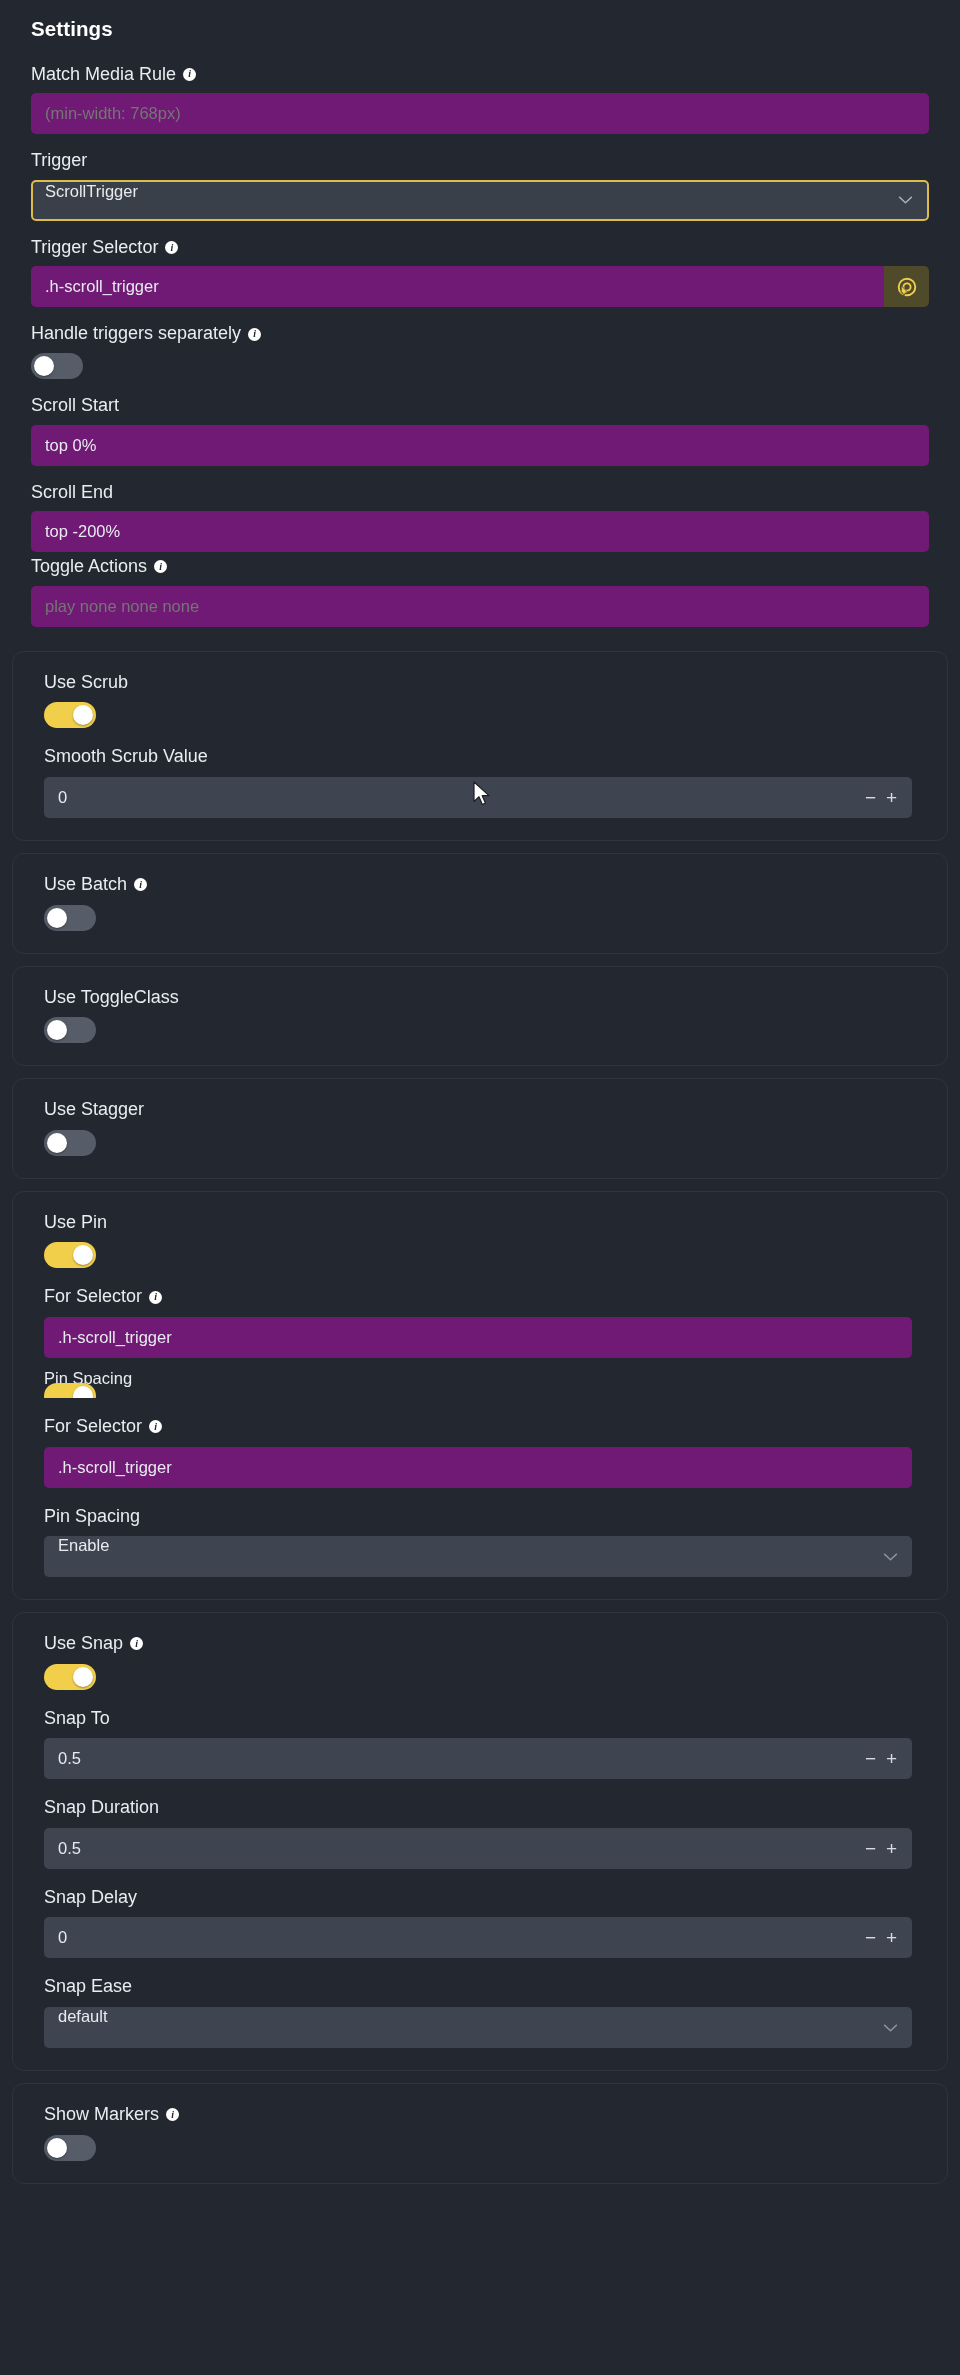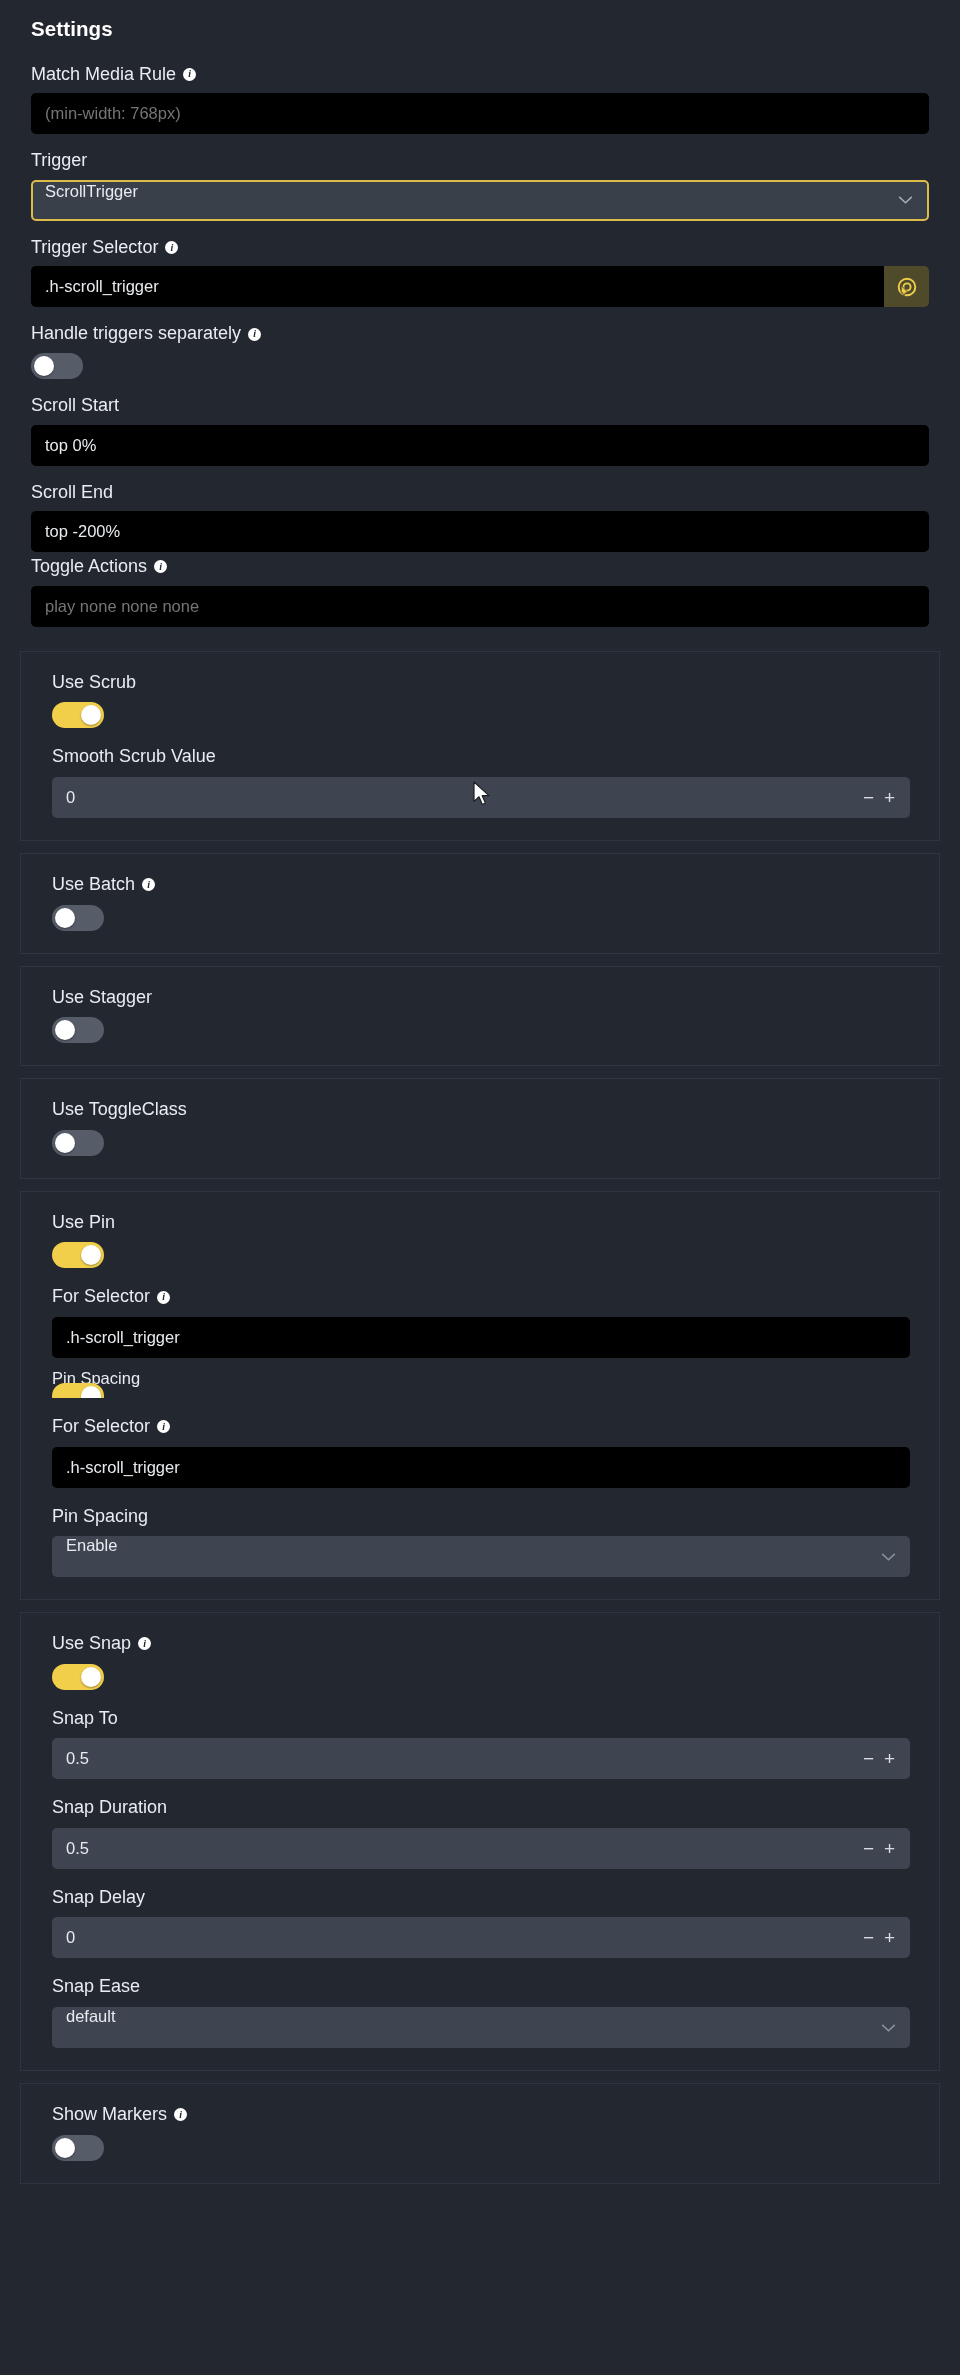--- a/index.html
+++ b/index.html
@@ -63,21 +63,21 @@
     font-family: "Liberation Serif", serif;
     line-height: 1;
     flex: none;
     cursor: help;
   }
 
   
   .input {
     width: 100%;
     height: 41px;
-    background: #000000;
+    background: #701a75;
     border: none;
     border-radius: 5px;
     color: #e8ebef;
     font-family: "Liberation Sans", sans-serif;
     font-size: 16.5px;
     padding: 0 14px;
     display: flex;
     align-items: center;
     outline: none;
   }
@@ -191,24 +191,24 @@
     height: 20px;
     border-radius: 50%;
     background: #ffffff;
     box-shadow: 0 1px 2px rgba(0,0,0,.35);
   }
   .toggle.on { background: #f1cf4b; }
   .toggle.on .knob { left: 29px; }
 
   
   .section {
-    margin: 0 20px;
+    margin: 0 12px;
     border: 1px solid #2e3440;
-    border-radius: 0;
-    padding: 20px 9px 22px 11px;
+    border-radius: 12px;
+    padding: 20px 15px 22px 11px;
     background: transparent;
   }
   .section + .section { margin-top: 12px; }
   .section .field { padding: 0 20px; }
   .section .label-row { margin-bottom: 9px; }
   .section-gap { height: 12px; }
 
   .sub-block { margin-top: 18px; }
 
   
@@ -352,32 +352,32 @@
       </div>
       <button class="toggle">
         <span class="knob"></span>
       </button>
     </div>
   </div>
 
   <div class="section">
     <div class="field">
       <div class="label-row">
+        <span class="label">Use ToggleClass</span>
+      </div>
+      <button class="toggle">
+        <span class="knob"></span>
+      </button>
+    </div>
+  </div>
+
+  <div class="section">
+    <div class="field">
+      <div class="label-row">
         <span class="label">Use Stagger</span>
-      </div>
-      <button class="toggle">
-        <span class="knob"></span>
-      </button>
-    </div>
-  </div>
-
-  <div class="section">
-    <div class="field">
-      <div class="label-row">
-        <span class="label">Use ToggleClass</span>
       </div>
       <button class="toggle">
         <span class="knob"></span>
       </button>
     </div>
   </div>
 
   <div class="section">
     <div class="field">
       <div class="label-row">

